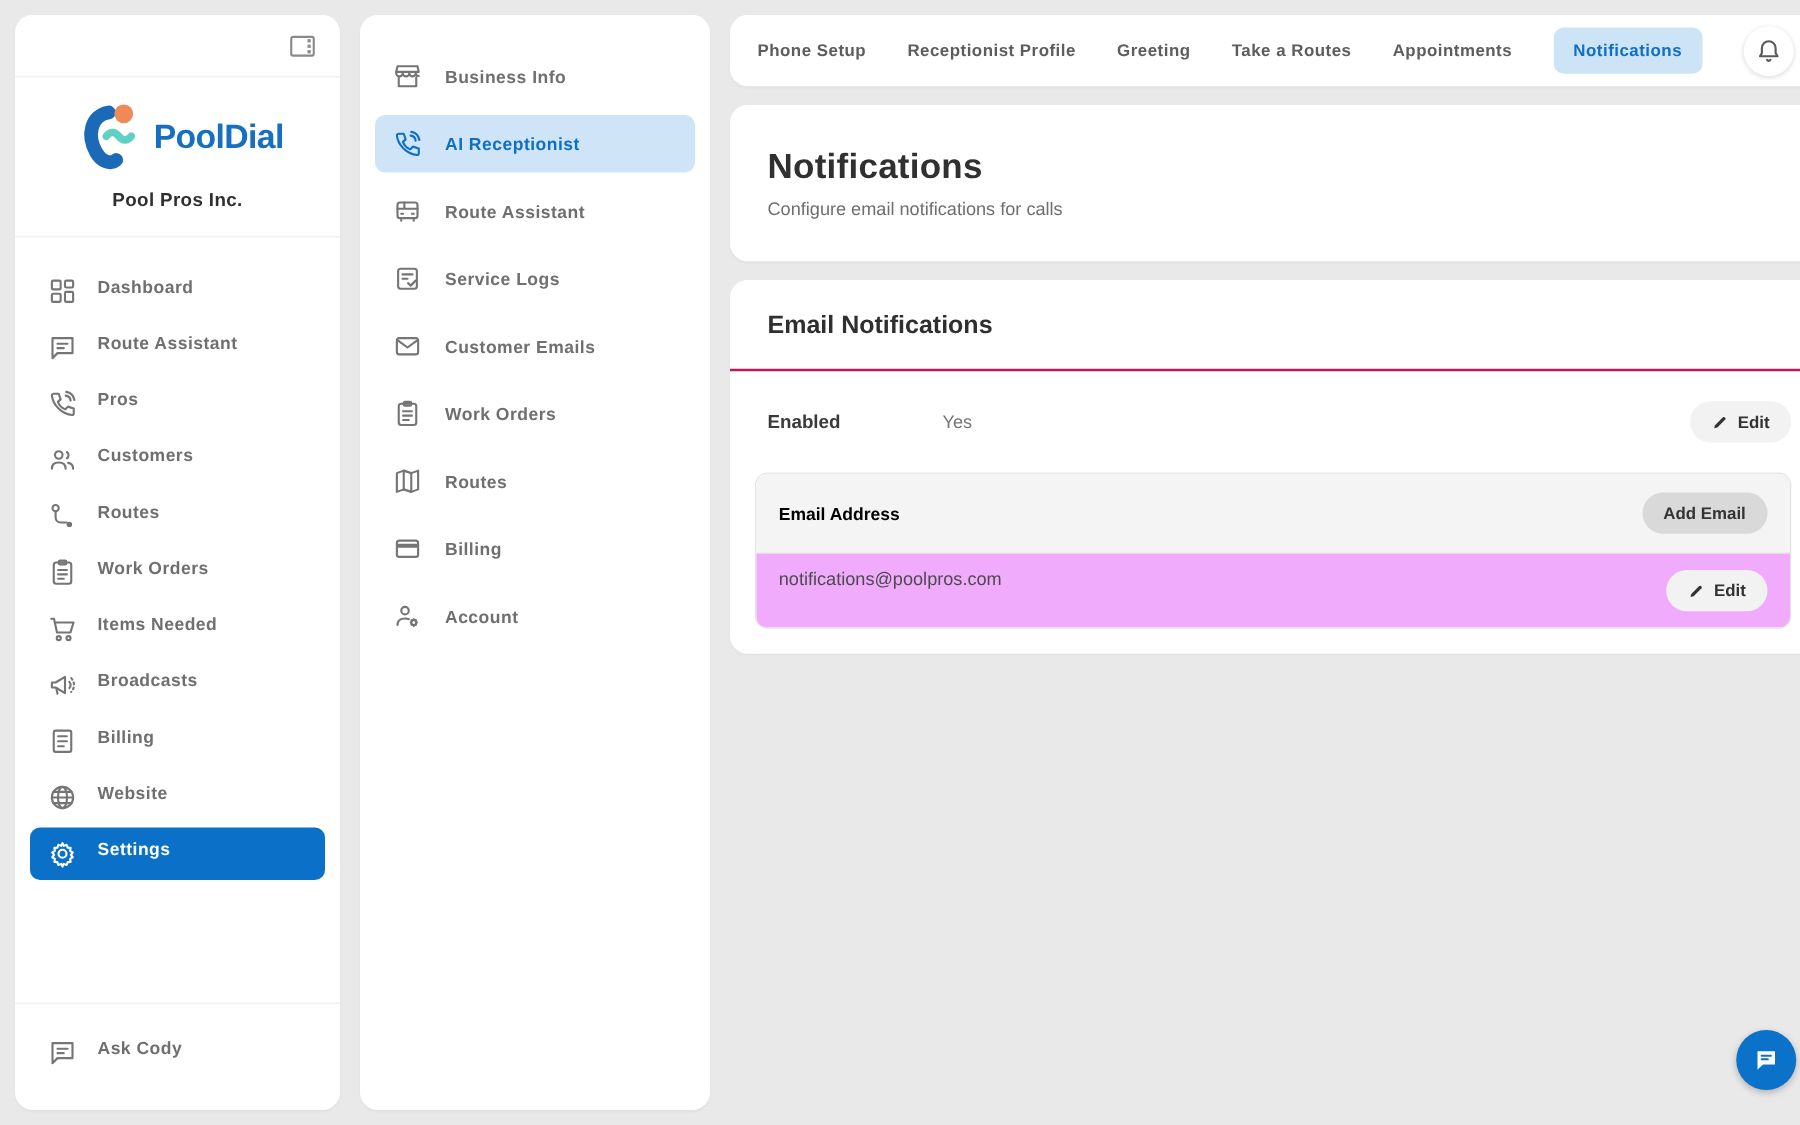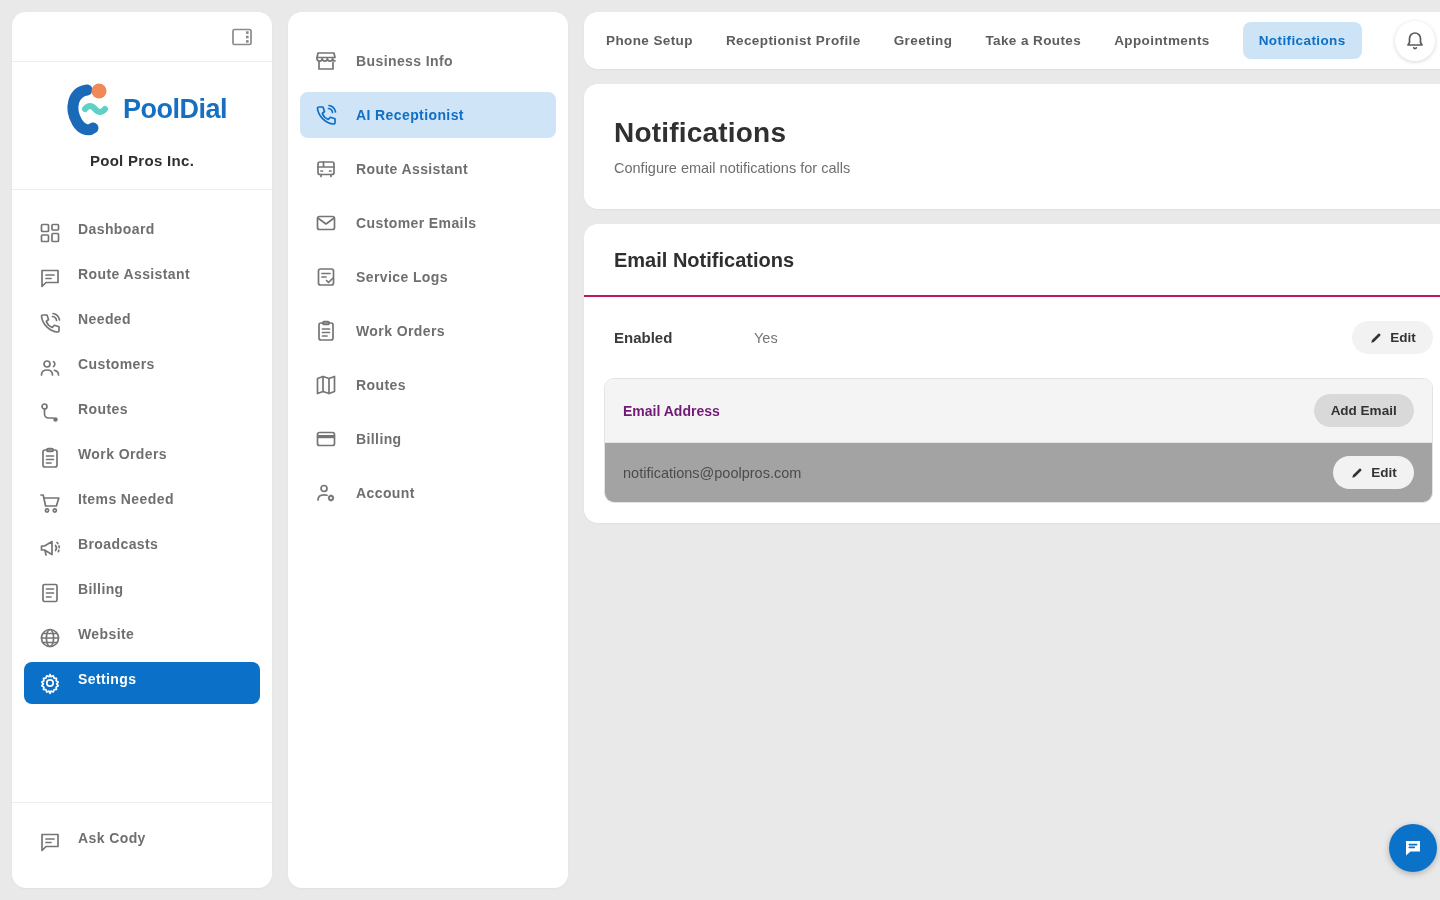--- a/index.html
+++ b/index.html
@@ -64,22 +64,22 @@
   .field-value { font-size:14.5px; color:#757575; }
 
   .pill-btn { margin-left:auto; display:flex; align-items:center; gap:7px; background:#f2f2f2;
               border:none; border-radius:20px; padding:9px 17px; font-size:13.5px; font-weight:bold;
               color:#333; cursor:pointer; font-family:inherit; }
   .pill-btn.darker { background:#d9d9d9; }
 
   .email-table { margin:0 20px; border:1px solid #e3e3e3; border-radius:10px; overflow:hidden; }
   .email-thead { display:flex; align-items:center; background:#f4f4f5; padding:15px 18px;
                  border-bottom:1px solid #e3e3e3; }
-  .email-th { font-size:14px; font-weight:bold; color:#701a75; }
-  .email-row { display:flex; align-items:center; background:#a3a3a3; padding:13px 18px; }
+  .email-th { font-size:14px; font-weight:bold; color:#000000; }
+  .email-row { display:flex; align-items:flex-start; background:#f0abfc; padding:13px 18px; }
   .email-cell { font-size:14.5px; color:#4b4b4b; }
 
   
   .chat-fab { position:absolute; right:16px; bottom:16px; width:48px; height:48px; border-radius:50%;
               background:#0b72c9; display:flex; align-items:center; justify-content:center;
               box-shadow:0 2px 6px rgba(0,0,0,.25); cursor:pointer; }
 
   svg.ic { width:24px; height:24px; fill:none; stroke-width:1.7; stroke-linecap:round; stroke-linejoin:round; flex-shrink:0; }
   svg.ic-sm { width:14px; height:14px; }
 </style>
@@ -128,21 +128,21 @@
             <path d="M8 9 h8 M8 12.5 h5"></path>
         </svg>
         <span class="nlabel">Route Assistant</span>
       </div>
       <div class="nav-item">
         <svg class="ic" viewBox="0 0 24 24">
           <path d="M5 4 h4 l1.5 4.5 -2.2 2 c1 2.6 3.3 4.9 6 6 l2 -2.2 L21 15.8 v4 c0 .7 -.6 1.3 -1.3 1.2 C11.5 20.3 4.3 13 3.5 5.3 3.4 4.6 4.2 4 5 4 Z"></path>
           <path d="M14.5 5.5 a4.5 4.5 0 0 1 4 4"></path>
             <path d="M15 2.5 a8 8 0 0 1 6.5 6.5"></path>
         </svg>
-        <span class="nlabel">Needed</span>
+        <span class="nlabel">Pros</span>
       </div>
       <div class="nav-item">
         <svg class="ic" viewBox="0 0 24 24">
           <circle cx="9" cy="8" r="3"></circle>
             <path d="M3.5 19 c0 -3.5 2.5 -5 5.5 -5 s5.5 1.5 5.5 5"></path>
           <path d="M15.5 5.6 a3 3 0 0 1 0 5"></path>
             <path d="M16.5 14.3 c2.5 .4 4 2 4 4.7"></path>
         </svg>
         <span class="nlabel">Customers</span>
       </div>
@@ -235,32 +235,32 @@
       <svg class="ic" viewBox="0 0 24 24">
         <rect x="4" y="5" width="16" height="12.5" rx="2"></rect>
           <path d="M4 10 h16 M9.5 5 v5"></path>
         <path d="M7 17.5 v2 M17 17.5 v2"></path>
           <path d="M7 14 h1.5 M15.5 14 h1.5"></path>
       </svg>
       <span class="nlabel">Route Assistant</span>
     </div>
     <div class="snav-item">
       <svg class="ic" viewBox="0 0 24 24">
-        <rect x="3.5" y="5.5" width="17" height="13" rx="2"></rect>
-          <path d="M4.5 7.5 L12 13 l7.5 -5.5"></path>
-      </svg>
-      <span class="nlabel">Customer Emails</span>
-    </div>
-    <div class="snav-item">
-      <svg class="ic" viewBox="0 0 24 24">
         <rect x="4.5" y="4" width="15" height="16" rx="2"></rect>
         <path d="M8 8.5 h8 M8 12 h4"></path>
           <path d="M12.5 15.5 l2 2 4 -4"></path>
       </svg>
       <span class="nlabel">Service Logs</span>
+    </div>
+    <div class="snav-item">
+      <svg class="ic" viewBox="0 0 24 24">
+        <rect x="3.5" y="5.5" width="17" height="13" rx="2"></rect>
+          <path d="M4.5 7.5 L12 13 l7.5 -5.5"></path>
+      </svg>
+      <span class="nlabel">Customer Emails</span>
     </div>
     <div class="snav-item">
       <svg class="ic" viewBox="0 0 24 24">
         <rect x="5" y="4" width="14" height="17" rx="2"></rect>
           <rect x="9" y="2.5" width="6" height="3" rx="1"></rect>
         <path d="M8.5 10 h7 M8.5 13.5 h7 M8.5 17 h4.5"></path>
       </svg>
       <span class="nlabel">Work Orders</span>
     </div>
     <div class="snav-item">

